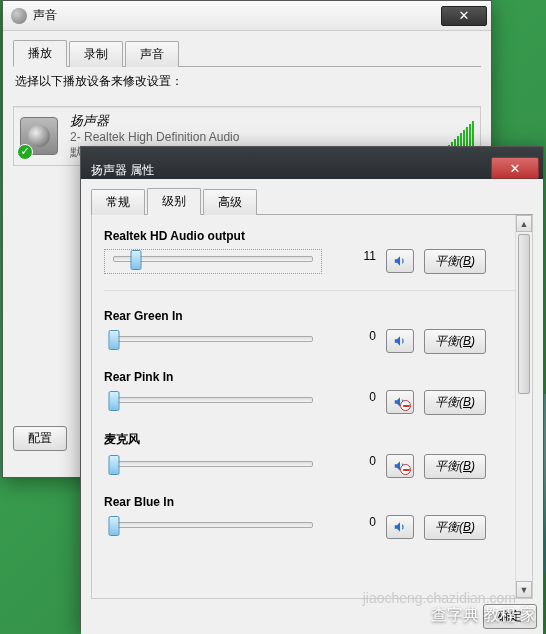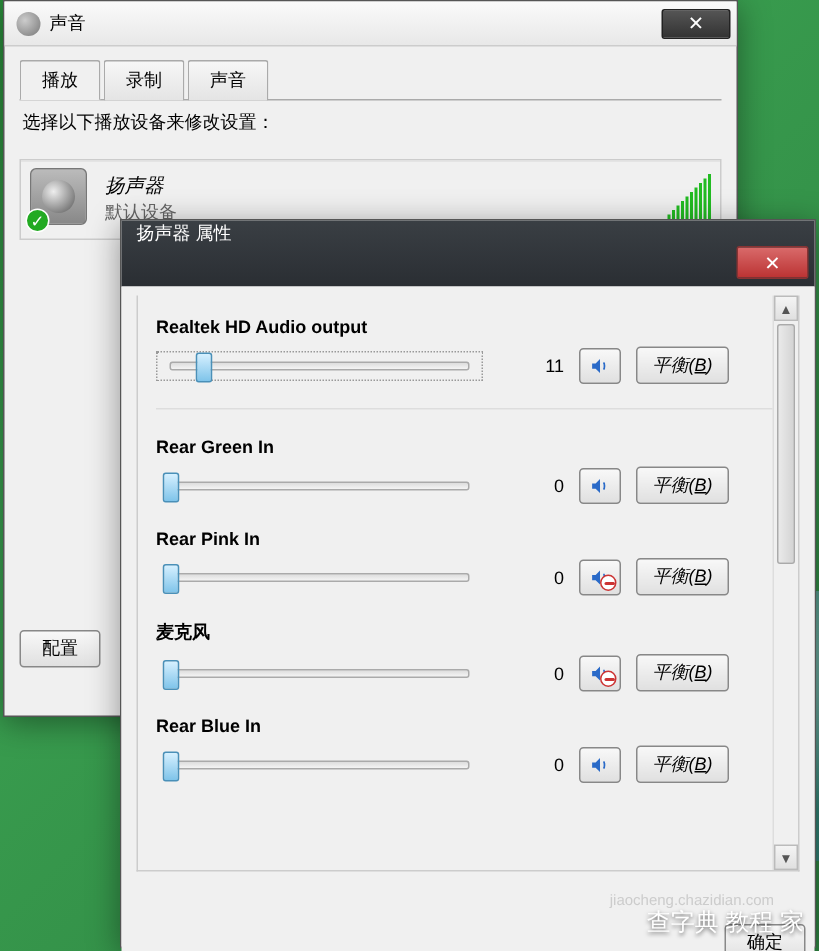--- a/index.html
+++ b/index.html
@@ -1,65 +1,65 @@
 <!DOCTYPE html>
 <html><head>
 <meta charset="utf-8">
 <style>
 * { box-sizing: border-box; margin: 0; padding: 0; font-family: "Microsoft YaHei", "Segoe UI", Tahoma, sans-serif; font-size: 12px; }
 body { width: 546px; height: 634px; background: linear-gradient(135deg, #2a8a3a 0%, #3aa050 30%, #2d8040 100%); position: relative; overflow: hidden; }
 body::before { content:""; position:absolute; right:0; bottom:60px; width:200px; height:180px; background: radial-gradient(ellipse at 70% 30%, rgba(255,255,255,0.5), transparent 60%), linear-gradient(120deg, rgba(100,180,220,0.4), rgba(50,120,160,0.5)); border-radius: 20px 0 0 0; }
 .window { position: absolute; background: #f0f0f0; border: 1px solid #555; box-shadow: 0 4px 20px rgba(0,0,0,0.4); }
 .titlebar { height: 30px; background: linear-gradient(to bottom, #fafafa, #e8e8e8); border-bottom: 1px solid #ccc; display: flex; align-items: center; padding: 0 4px 0 8px; position: relative; }
-.titlebar-dark { height: 44px; background: linear-gradient(to bottom, #3a3f44, #2a2e33); color: #fff; display: flex; align-items: flex-start; padding: 0 4px 0 10px; flex-direction: column; }
+.titlebar-dark { height: 32px; background: linear-gradient(to bottom, #3a3f44, #2a2e33); color: #fff; display: flex; align-items: flex-end; padding: 0 4px 0 10px; }
 .titlebar .ticon { width:16px; height:16px; background: radial-gradient(circle at 35% 35%, #ccc, #777); border-radius:50%; margin-right:6px; }
 .close-box { width: 46px; height: 20px; background: linear-gradient(to bottom, #d96a6a, #b33); border: 1px solid #833; border-radius: 2px; display:flex; align-items:center; justify-content:center; color:#fff; font-size:13px; margin-left:auto; }
 .close-box-lg { width: 48px; height: 22px; }
 .content { padding: 6px 10px 10px 10px; }
-.tabstrip { display: flex; border-bottom: 1px solid #aaa; margin-top: 2px; }
+.tabstrip { display: flex; border-bottom: 1px solid #aaa; margin-top: 2px; align-items: center; }
 .tab { padding: 4px 14px; border: 1px solid #aaa; border-bottom: none; background: linear-gradient(to bottom,#f7f7f7,#e4e4e4); margin-right: 2px; border-radius: 2px 2px 0 0; position:relative; top:1px; }
 .tab.active { background: #f0f0f0; border-bottom: 1px solid #f0f0f0; }
 .instruct { margin: 6px 0 16px 2px; }
 .devrow { display:flex; align-items:center; padding: 4px 6px; border-top:1px solid #e4e4e4; }
 .devicon-wrap { position:relative; width:40px; height:40px; margin-right:10px; }
 .devicon { width:38px; height:38px; background: linear-gradient(to bottom,#bbb,#888); border:1px solid #777; border-radius:4px; display:flex; align-items:center; justify-content:center; }
 .devicon::after { content:""; width:22px; height:22px; border-radius:50%; background: radial-gradient(circle at 35% 35%, #eee,#555); }
 .check { position:absolute; bottom:-3px; left:-3px; width:16px; height:16px; border-radius:50%; background:#2a2; border:1px solid #fff; display:flex; align-items:center; justify-content:center; color:#fff; font-size:11px; }
 .devinfo .dname { font-size:13px;font-style:italic; }
 .devinfo .dsub { color:#666; }
 .devinfo .dstat { color:#666; }
 .meter { margin-left:auto; display:flex; gap:1px; align-items:flex-end; height:34px; }
 .meter span { width:2px; background:#2b2; }
 .btnrow { display:flex; gap:8px; margin-top:260px; }
 .btn { padding: 3px 14px; background: linear-gradient(to bottom,#f8f8f8,#e0e0e0); border:1px solid #888; border-radius:3px; display:inline-flex; align-items:center; }
 .win2 { left: 80px; top: 146px; width: 464px; height: 486px; background:#fff; }
 .win1 { left: 2px; top: 0; width: 490px; height: 478px; }
 .tabpane { border:1px solid #ccc; border-top:none; padding: 14px 12px 10px 12px; min-height: 384px; position:relative; }
 .slider-group { margin-bottom: 16px; }
 .slider-label { margin-bottom: 6px; font-weight: bold; }
-.slider-row { display:flex; align-items:center; gap:10px; }
+.slider-row { display:flex; gap:10px; }
 .track-wrap { border:1px dotted transparent; padding:6px 8px; }
 .slider-group.framed .track-wrap { border-color:#999; }
 .track { position:relative; width: 200px; height: 6px; background: linear-gradient(to bottom,#ddd,#f4f4f4); border:1px solid #aaa; border-radius:2px; }
 .thumb { position:absolute; top:-7px; width:11px; height:20px; background: linear-gradient(to bottom,#d6f0ff,#7fc4ea); border:1px solid #4a90b8; border-radius:2px; transform:translateX(-50%); }
 .val { width: 44px; text-align:right; }
 .mute-btn { width:28px; height:24px; background: linear-gradient(to bottom,#f8f8f8,#e0e0e0); border:1px solid #888; border-radius:3px; display:flex; align-items:center; justify-content:center; color:#2a6ac8; position:relative; }
 .mute-btn.muted::after { content:""; position:absolute; width:9px; height:9px; right:2px; bottom:2px; border-radius:50%; background:#fff; border:1px solid #c33; }
 .mute-btn.muted::before { content:""; position:absolute; width:7px; height:2px; background:#c33; right:3px; bottom:6px; z-index:2; border-radius:1px; }
 .balance-btn { padding:3px 10px; background: linear-gradient(to bottom,#f8f8f8,#e0e0e0); border:1px solid #888; border-radius:3px;font-style:italic; }
 .speaker-svg { width:14px; height:14px; }
 hr.sep { border:none; border-top:1px solid #ddd; margin: 10px 0 18px; }
 .scrollbar { position:absolute; right:0; top:0; bottom:0; width:17px; background:#f0f0f0; border-left:1px solid #ddd; display:flex; flex-direction:column; }
 .sbtn { height:17px; background:linear-gradient(to bottom,#f4f4f4,#e0e0e0); border:1px solid #bbb; display:flex; align-items:center; justify-content:center; font-size:9px; color:#555; }
 .sthumb { flex:0 0 auto; height:160px; margin:2px 2px; background:linear-gradient(to right,#eaeaea,#d4d4d4); border:1px solid #aaa; border-radius:2px; }
 .sgap { flex:1; }
 .okrow { position:absolute; right:6px; bottom:6px; display:flex; gap:8px; }
 .underline { text-decoration: underline; }
 .watermark { position:absolute; right:10px; bottom:8px; color:#fff; font-size:16px; text-shadow:0 1px 3px rgba(0,0,0,0.6); pointer-events:none; }
-.watermark2 { position:absolute; right:30px; bottom:28px; color:#ccc; font-size:10px; pointer-events:none; }
+.watermark2 { position:absolute; right:30px; bottom:28px; color:#ccc; font-size:14px; pointer-events:none; }
 </style>
 </head>
 <body>
 
 <div class="window win1">
   <div class="titlebar">
     <div class="ticon"></div>
     <span>声音</span>
     <div class="close-box" style="background:linear-gradient(to bottom,#555,#333);border-color:#222;">✕</div>
   </div>
@@ -71,20 +71,21 @@
     </div>
     <div class="instruct">选择以下播放设备来修改设置：</div>
     <div style="border:1px solid #ccc; min-height:54px;">
       <div class="devrow">
         <div class="devicon-wrap">
           <div class="devicon"></div>
           <div class="check">✓</div>
         </div>
         <div class="devinfo">
           <div class="dname">扬声器</div>
+          <div class="dsub">2- Realtek High Definition Audio</div>
           <div class="dstat">默认设备</div>
         </div>
         <div class="meter">
           <span style="height:6px"></span>
             <span style="height:9px"></span>
             <span style="height:12px"></span>
             <span style="height:15px"></span>
             <span style="height:18px"></span>
             <span style="height:21px"></span>
             <span style="height:24px"></span>
@@ -100,20 +101,25 @@
   </div>
 </div>
 
 <div class="window win2">
   <div class="titlebar-dark">
     <div class="ticon" style="background:radial-gradient(circle at 35% 35%,#ddd,#666);"></div>
     <span>扬声器 属性</span>
     <div class="close-box close-box-lg">✕</div>
   </div>
   <div class="content" style="background:#f0f0f0; height:calc(100% - 28px); position:relative;">
+    <div class="tabstrip">
+      <div class="tab">常规</div>
+      <div class="tab active">级别</div>
+      <div class="tab">高级</div>
+    </div>
     <div class="tabpane" id="sliders-host">
       <div class="scrollbar">
         <div class="sbtn">▲</div>
         <div class="sthumb"></div>
         <div class="sgap"></div>
         <div class="sbtn">▼</div>
       </div>
     <div class="slider-group framed">
           <div class="slider-label">Realtek HD Audio output</div>
           <div class="slider-row">

